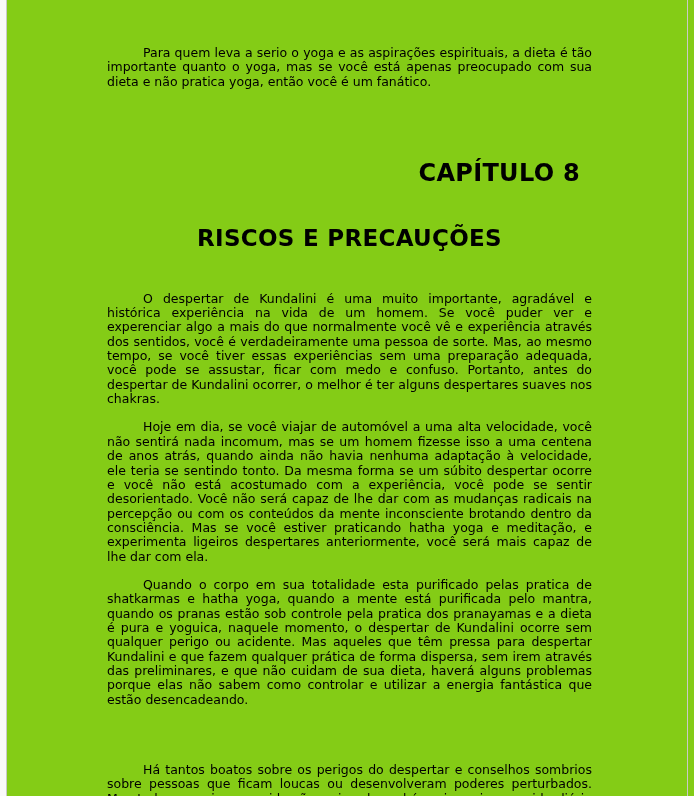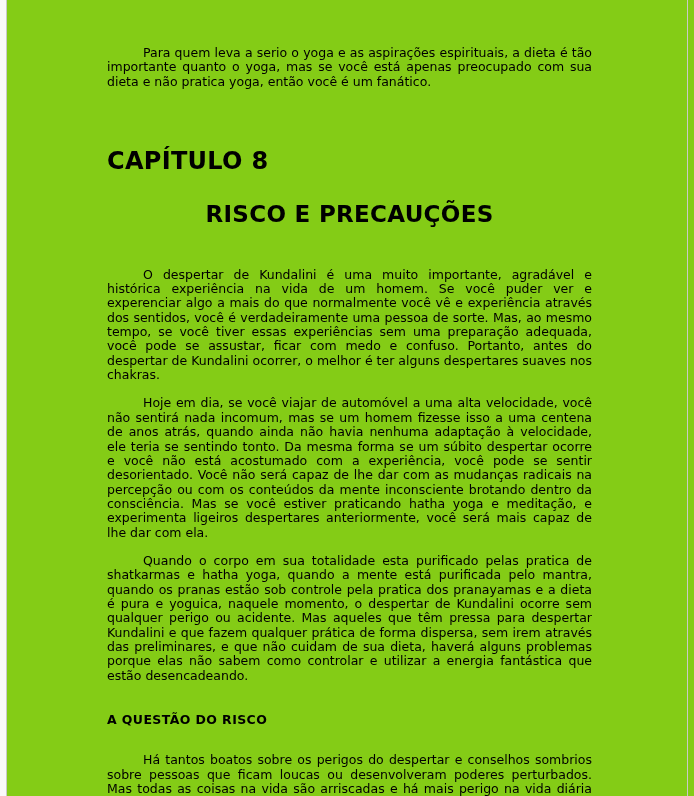--- a/index.html
+++ b/index.html
@@ -63,24 +63,24 @@
   .para-gap { height: 14px; }
 
   .spacer-top      { height: 46px; }
   .spacer-pre-ch   { height: 59px; }
   .spacer-ch-gap   { height: 28px; }
   .spacer-post-ch  { height: 40px; }
   .spacer-pre-sub  { height: 30px; }
   .spacer-post-sub { height: 26px; }
 
   h1.chapter-title {
-    margin: 0;
+    margin: 12px;
     font-size: 24px;
     font-weight: bold;
-    text-align: left;
+    text-align: right;
     letter-spacing: 0.3px;
     line-height: 1.1;
   }
   h2.chapter-subject {
     margin: 0;
     font-size: 23px;
     font-weight: bold;
     text-align: center;
     letter-spacing: 0.3px;
     line-height: 1.1;
@@ -108,36 +108,35 @@
     <div class="spacer-top"></div>
 
     <p class="body-text">Para quem leva a serio o yoga e as aspirações espirituais, a dieta é tão importante quanto o yoga, mas se você está apenas preocupado com sua dieta e não pratica yoga, então você é um fanático.</p>
 
     <div class="spacer-pre-ch"></div>
 
     <h1 class="chapter-title">CAPÍTULO 8</h1>
 
     <div class="spacer-ch-gap"></div>
 
-    <h2 class="chapter-subject">RISCO E PRECAUÇÕES</h2>
+    <h2 class="chapter-subject">RISCOS E PRECAUÇÕES</h2>
 
     <div class="spacer-post-ch"></div>
 
     <p class="body-text">O despertar de Kundalini é uma muito importante, agradável e histórica experiência na vida de um homem. Se você puder ver e experenciar algo a mais do que normalmente você vê e experiência através dos sentidos, você é verdadeiramente uma pessoa de sorte. Mas, ao mesmo tempo, se você tiver essas experiências sem uma preparação adequada, você pode se assustar, ficar com medo e confuso. Portanto, antes do despertar de Kundalini ocorrer, o melhor é ter alguns despertares suaves nos chakras.</p>
 
     <div class="para-gap"></div>
 
     <p class="body-text">Hoje em dia, se você viajar de automóvel a uma alta velocidade, você não sentirá nada incomum, mas se um homem fizesse isso a uma centena de anos atrás, quando ainda não havia nenhuma adaptação à velocidade, ele teria se sentindo tonto. Da mesma forma se um súbito despertar ocorre e você não está acostumado com a experiência, você pode se sentir desorientado. Você não será capaz de lhe dar com as mudanças radicais na percepção ou com os conteúdos da mente inconsciente brotando dentro da consciência. Mas se você estiver praticando hatha yoga e meditação, e experimenta ligeiros despertares anteriormente, você será mais capaz de lhe dar com ela.</p>
 
     <div class="para-gap"></div>
 
     <p class="body-text">Quando o corpo em sua totalidade esta purificado pelas pratica de shatkarmas e hatha yoga, quando a mente está purificada pelo mantra, quando os pranas estão sob controle pela pratica dos pranayamas e a dieta é pura e yoguica, naquele momento, o despertar de Kundalini ocorre sem qualquer perigo ou acidente. Mas aqueles que têm pressa para despertar Kundalini e que fazem qualquer prática de forma dispersa, sem irem através das preliminares, e que não cuidam de sua dieta, haverá alguns problemas porque elas não sabem como controlar e utilizar a energia fantástica que estão desencadeando.</p>
 
     <div class="spacer-pre-sub"></div>
 
-    <h3 class="section-heading">A QUESTÃO DO RISCO</h3>
 
     <div class="spacer-post-sub"></div>
 
     <p class="body-text">Há tantos boatos sobre os perigos do despertar e conselhos sombrios sobre pessoas que ficam loucas ou desenvolveram poderes perturbados. Mas todas as coisas na vida são arriscadas e há mais perigo na vida diária comum do que você encontrará no caminho de Kundalini. Cada vez que você atravessa a rua ou viaja de carro ou avião, você se arrisca.</p>
 
   </div>
 </div>
 
 </body></html>

